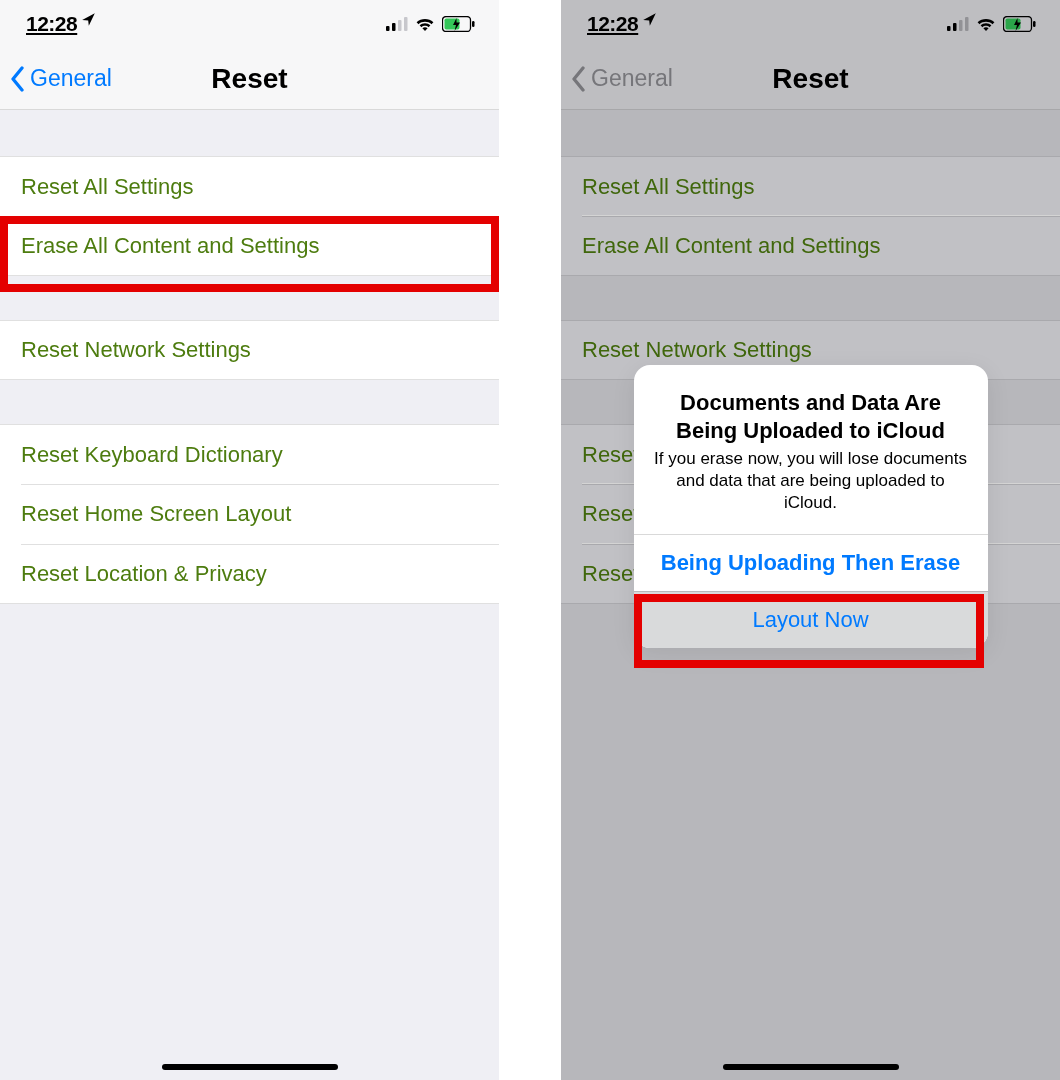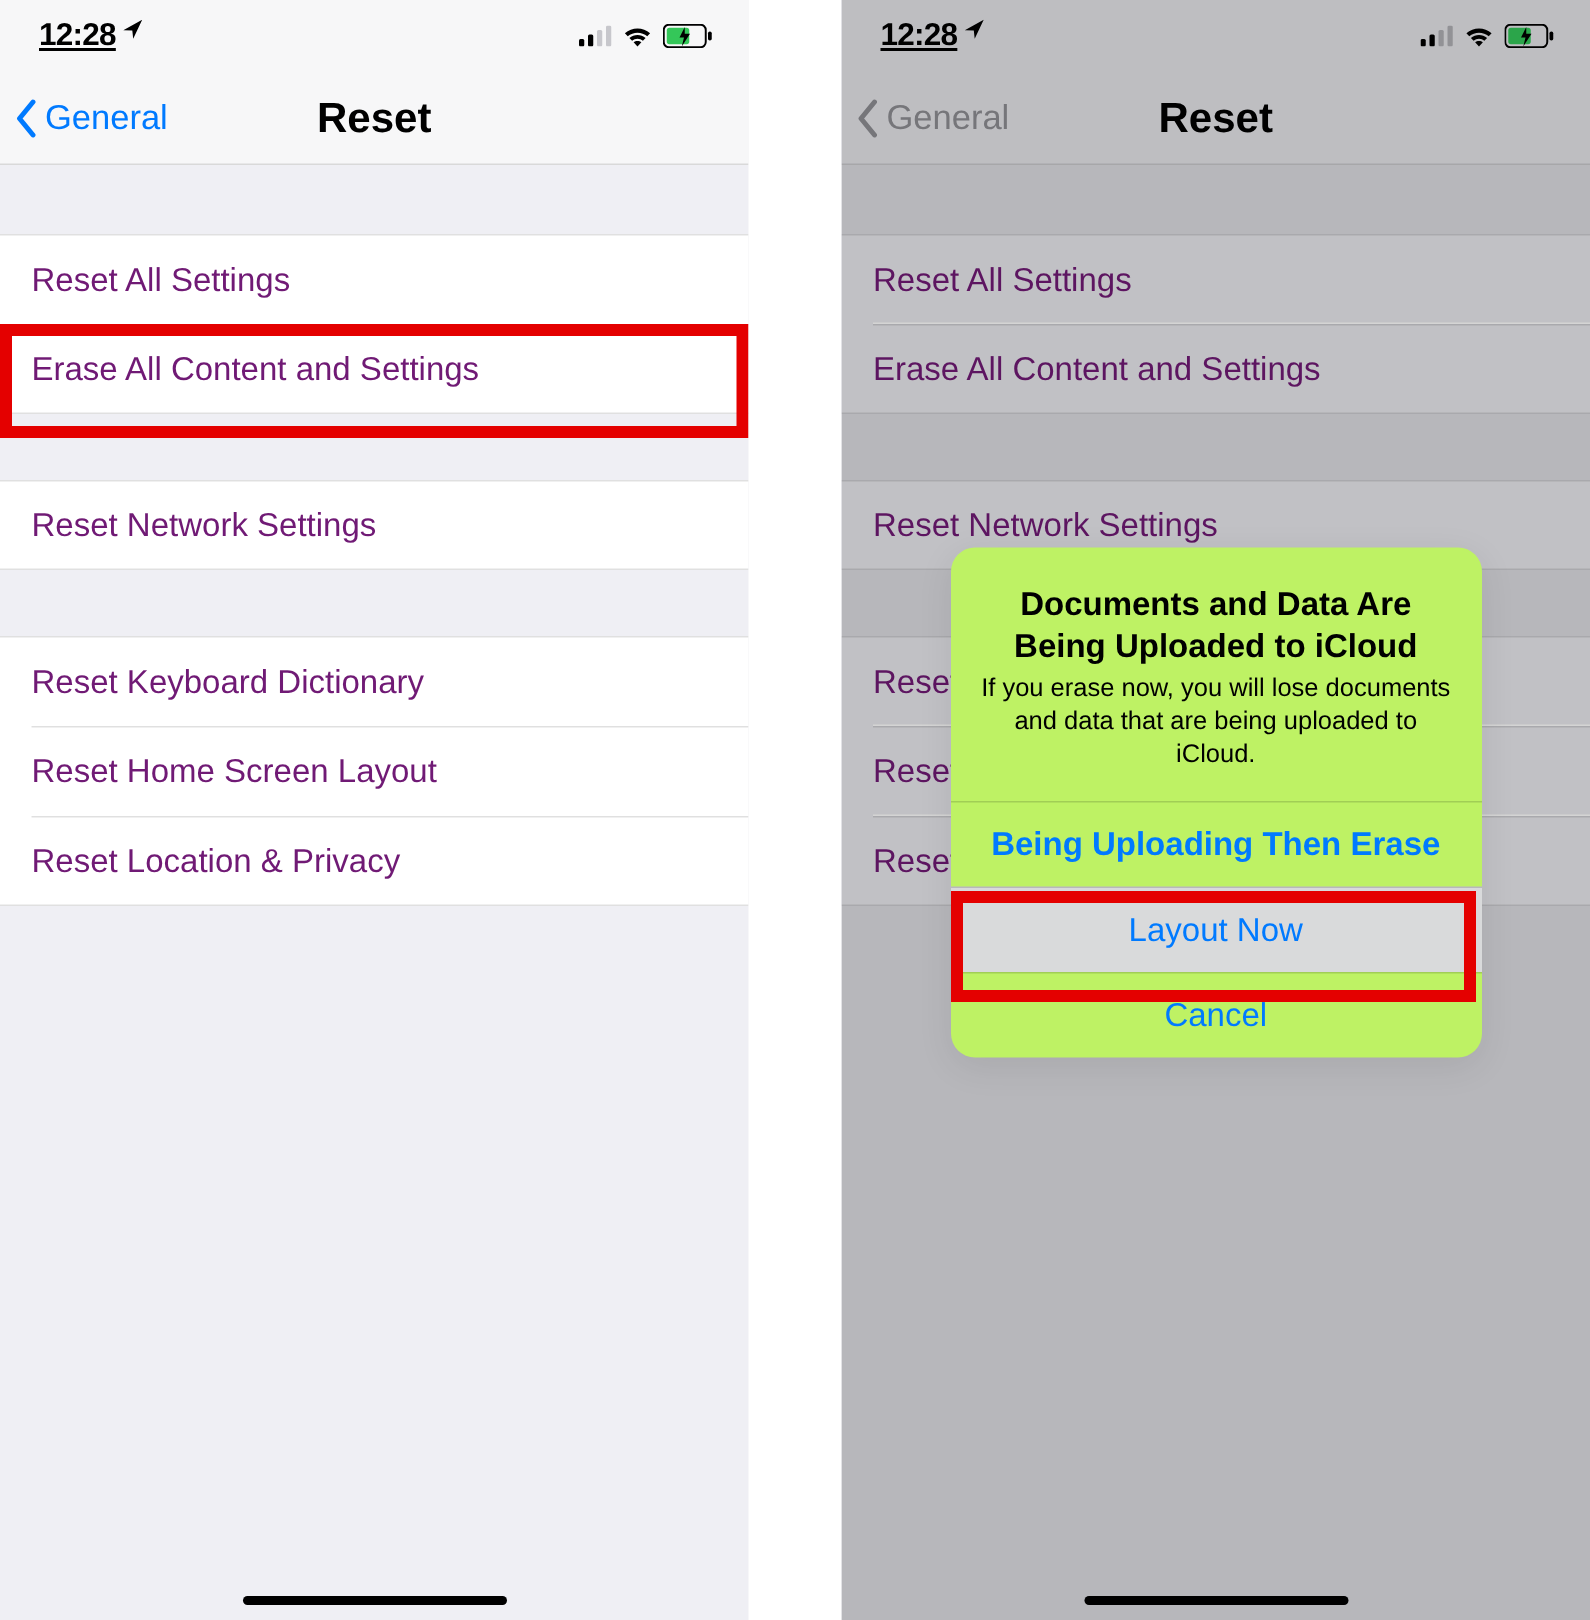--- a/index.html
+++ b/index.html
@@ -89,21 +89,21 @@
       margin-top: 44px;
     }
     .group:first-child { margin-top: 46px; }
     .cell {
       background: #ffffff;
       height: 60px;
       display: flex;
       align-items: center;
       padding-left: 21px;
       font-size: 22px;
-      color: #701a75;
+      color: #4d7c0f;
       border-top: 1px solid rgba(0,0,0,0.12);
       position: relative;
     }
     .cell + .cell::before {
       content: "";
       position: absolute;
       top: -1px;
       left: 21px;
       right: 0;
       height: 1px;
@@ -154,21 +154,21 @@
       z-index: 20;
     }
 
     
     .alert {
       position: absolute;
       left: 50%;
       transform: translateX(-50%);
       top: 365px;
       width: 354px;
-      background: #bef264;
+      background: #ffffff;
       border-radius: 16px;
       z-index: 40;
       overflow: hidden;
       box-shadow: 0 6px 24px rgba(0,0,0,0.08);
     }
     .alert-body {
       padding: 24px 20px 20px 20px;
       text-align: center;
     }
     .alert-title {
@@ -385,22 +385,19 @@
     <div class="alert-body">
       <div class="alert-title">Documents and Data Are Being Uploaded to iCloud</div>
       <div class="alert-message">If you erase now, you will lose documents and data that are being uploaded to iCloud.</div>
     </div>
     <div class="alert-button bold">
       <span>Being Uploading Then Erase</span>
     </div>
     <div class="alert-button pressed">
       <span>Layout Now</span>
     </div>
-    <div class="alert-button">
-      <span>Cancel</span>
-    </div>
   </div>
 
   <div class="highlight-box" style="left:73px; top:594px; width:350px; height:74px;"></div>
 
   <div class="home-indicator"></div>
 
 </div>
 
 </body></html>

